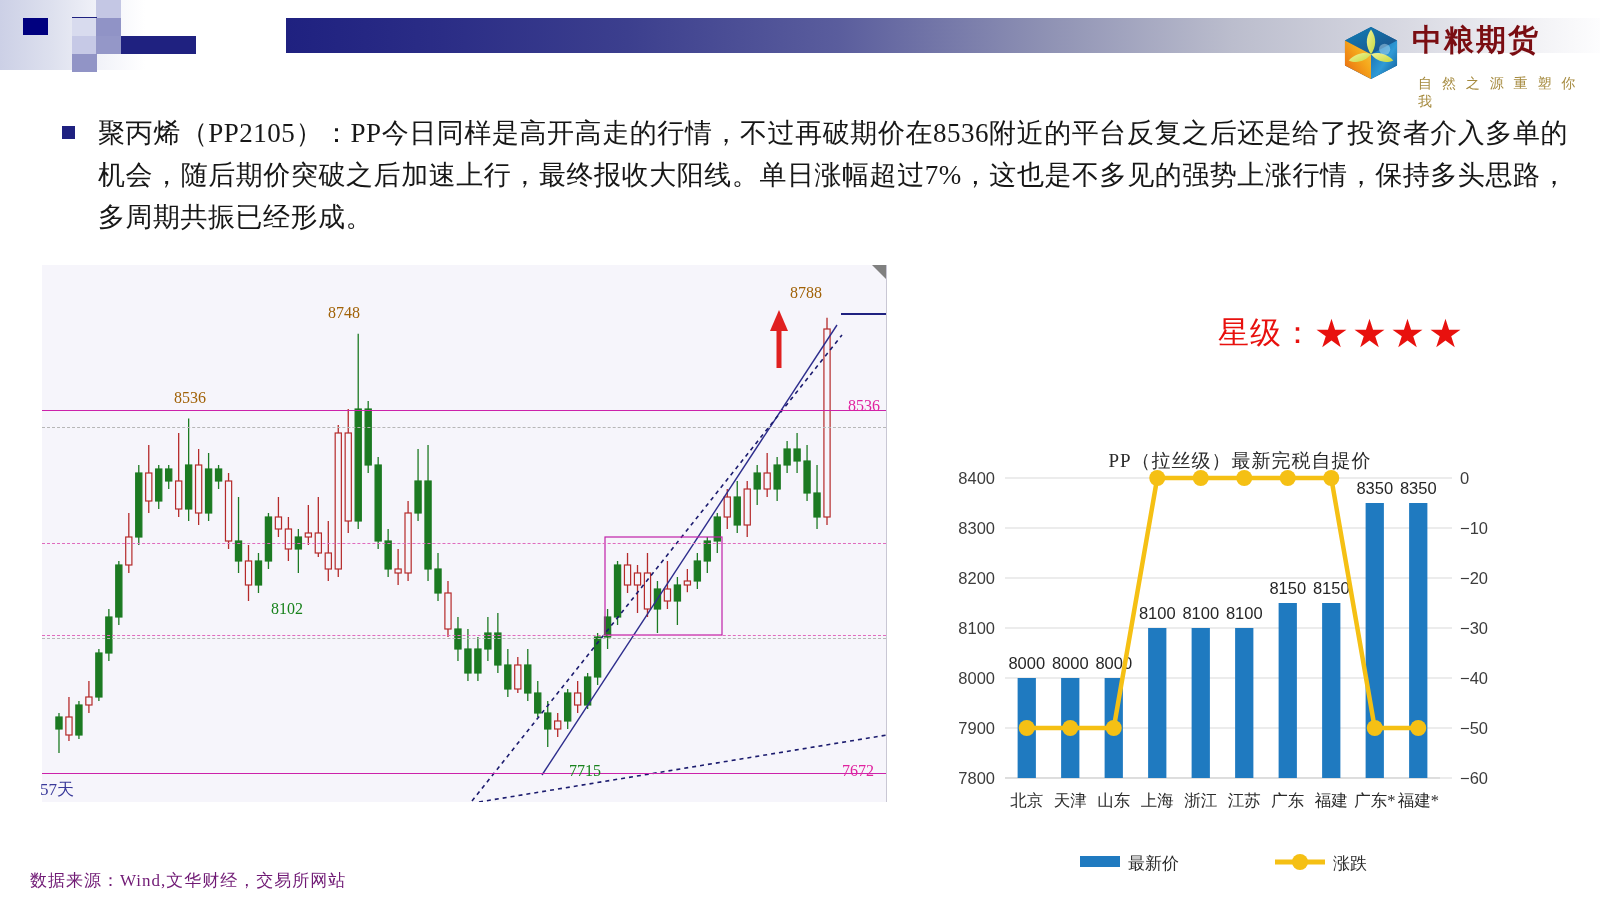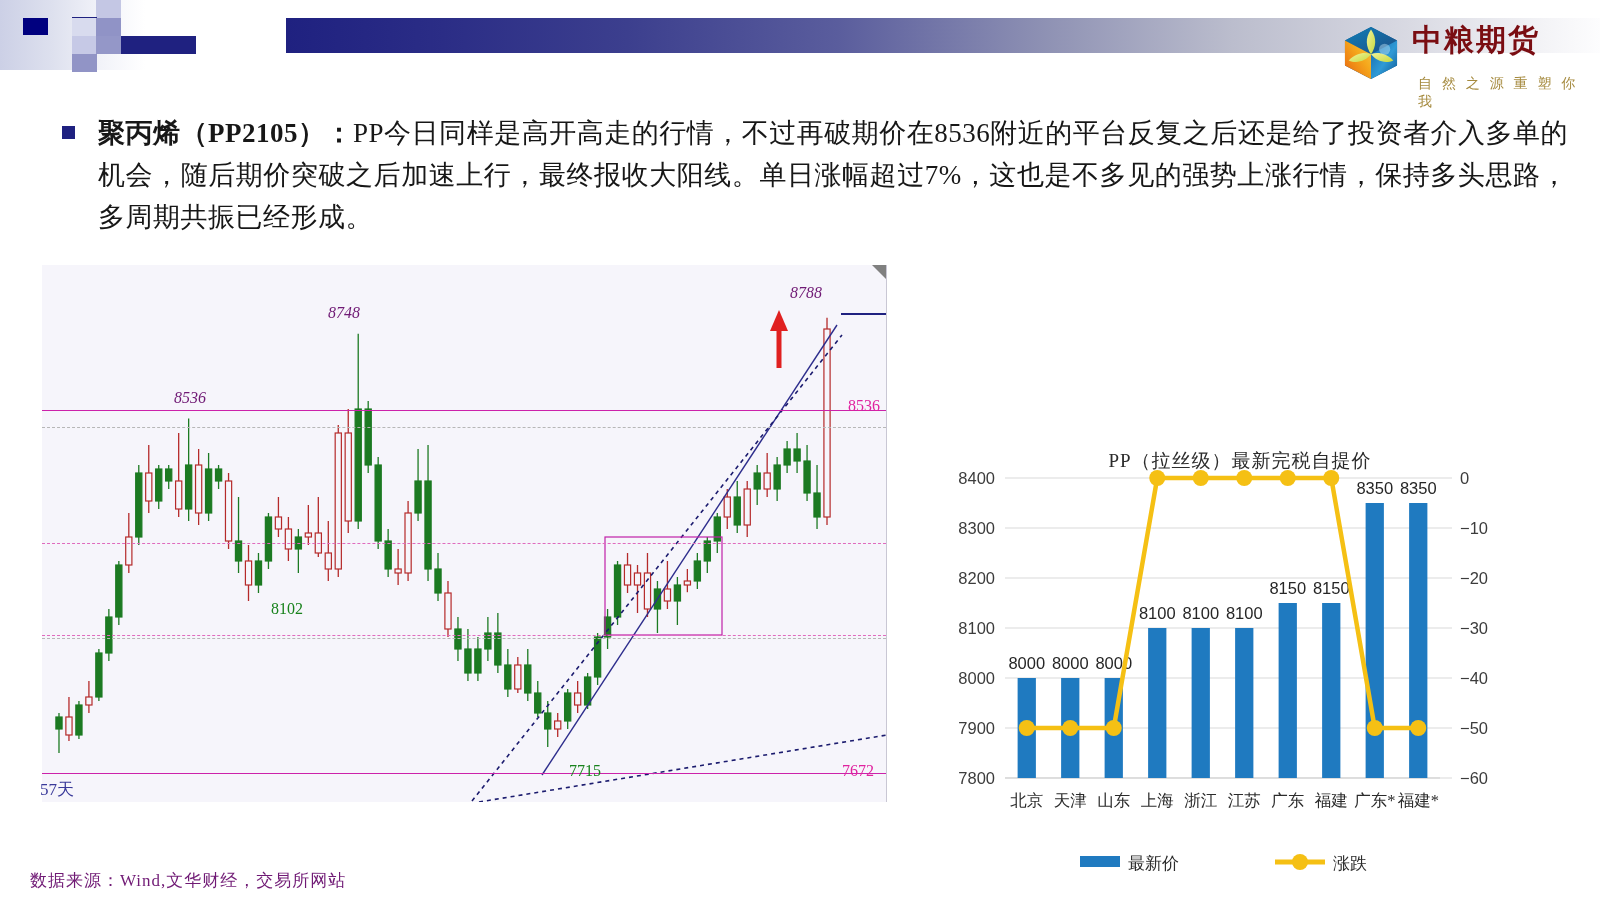--- a/index.html
+++ b/index.html
@@ -56,21 +56,21 @@
   .bullet {
     position:absolute; left:62px; top:126px; width:13px; height:13px;
     background:#1f2180;
   }
   .para {
     position:absolute; left:98px; top:112px; width:1470px;
     font-family:"Liberation Serif","DejaVu Serif",serif;
     font-size:27px; line-height:42px; color:#171717;
     letter-spacing:0.5px; text-align:justify;
   }
-  .para b { font-weight:bold; }
+  .para b { font-weight:normal; }
 
   
   .stars-row{
     position:absolute; left:1218px; top:312px;
     display:flex; align-items:center;
     font-family:"Liberation Serif","DejaVu Serif",serif;
   }
   .stars-label{ font-size:31px; color:#e8110e; letter-spacing:1px; }
   .stars-glyphs{ font-size:39px; color:#e8110e; letter-spacing:3px; line-height:1; }
 
@@ -88,21 +88,21 @@
     position:absolute; right:0px; top:48px; width:45px; height:2px; background:#1f2180;
   }
   .hline { position:absolute; height:0; left:0; }
   .hline.mag   { border-top:1.6px solid #cc22aa; width:100%; }
   .hline.grey  { border-top:1px dashed #b7b7b7; width:100%; }
   .hline.pink  { border-top:1px dashed #e06bbe; width:100%; }
   .klabel{
     position:absolute; font-family:"Liberation Serif","DejaVu Serif",serif;
     font-size:16px; white-space:nowrap;
   }
-  .klabel.red  { color:#701a75;font-style:italic; }
+  .klabel.red  { color:#a16207; }
   .klabel.grn  { color:#18821c;margin-left:32px; }
   .klabel.mag  { color:#e0229f; }
   .klabel.blu  { color:#3a3a9a; }
   .kchart svg { position:absolute; left:0; top:0; }
 
   
   .barchart{
     position:absolute; left:930px; top:433px; width:620px; height:440px;
   }
   .bc-title{
@@ -187,20 +187,24 @@
     </svg>
     <div class="logo-cn">中粮期货</div>
     <div class="logo-slogan">自 然 之 源   重 塑 你 我</div>
   </div>
 
   <div class="bullet"></div>
   <div class="para">
     <b>聚丙烯（PP2105）：</b><span>PP今日同样是高开高走的行情，不过再破期价在8536附近的平台反复之后还是给了投资者介入多单的机会，随后期价突破之后加速上行，最终报收大阳线。单日涨幅超过7%，这也是不多见的强势上涨行情，保持多头思路，多周期共振已经形成。</span>
   </div>
 
+  <div class="stars-row">
+    <span class="stars-label">星级：</span>
+    <span class="stars-glyphs">★★★★</span>
+  </div>
 
   <div class="kchart">
     <div class="k-corner"></div>
     <div class="k-navyline"></div>
 
     <svg id="ksvg" width="845" height="537">
         <line x1="16.98717948717949" y1="448" x2="16.98717948717949" y2="488" stroke="#1c7a22" stroke-width="1.3"></line>
         <rect x="13.895128205128207" y="452" width="6.184102564102564" height="12" fill="#1c7a22" stroke="#1c7a22" stroke-width="1.2"></rect>
         <line x1="26.96153846153846" y1="432" x2="26.96153846153846" y2="476" stroke="#b52a2a" stroke-width="1.3"></line>
         <rect x="23.869487179487177" y="452" width="6.184102564102564" height="18" fill="#f6f5fb" stroke="#b52a2a" stroke-width="1.2"></rect>

